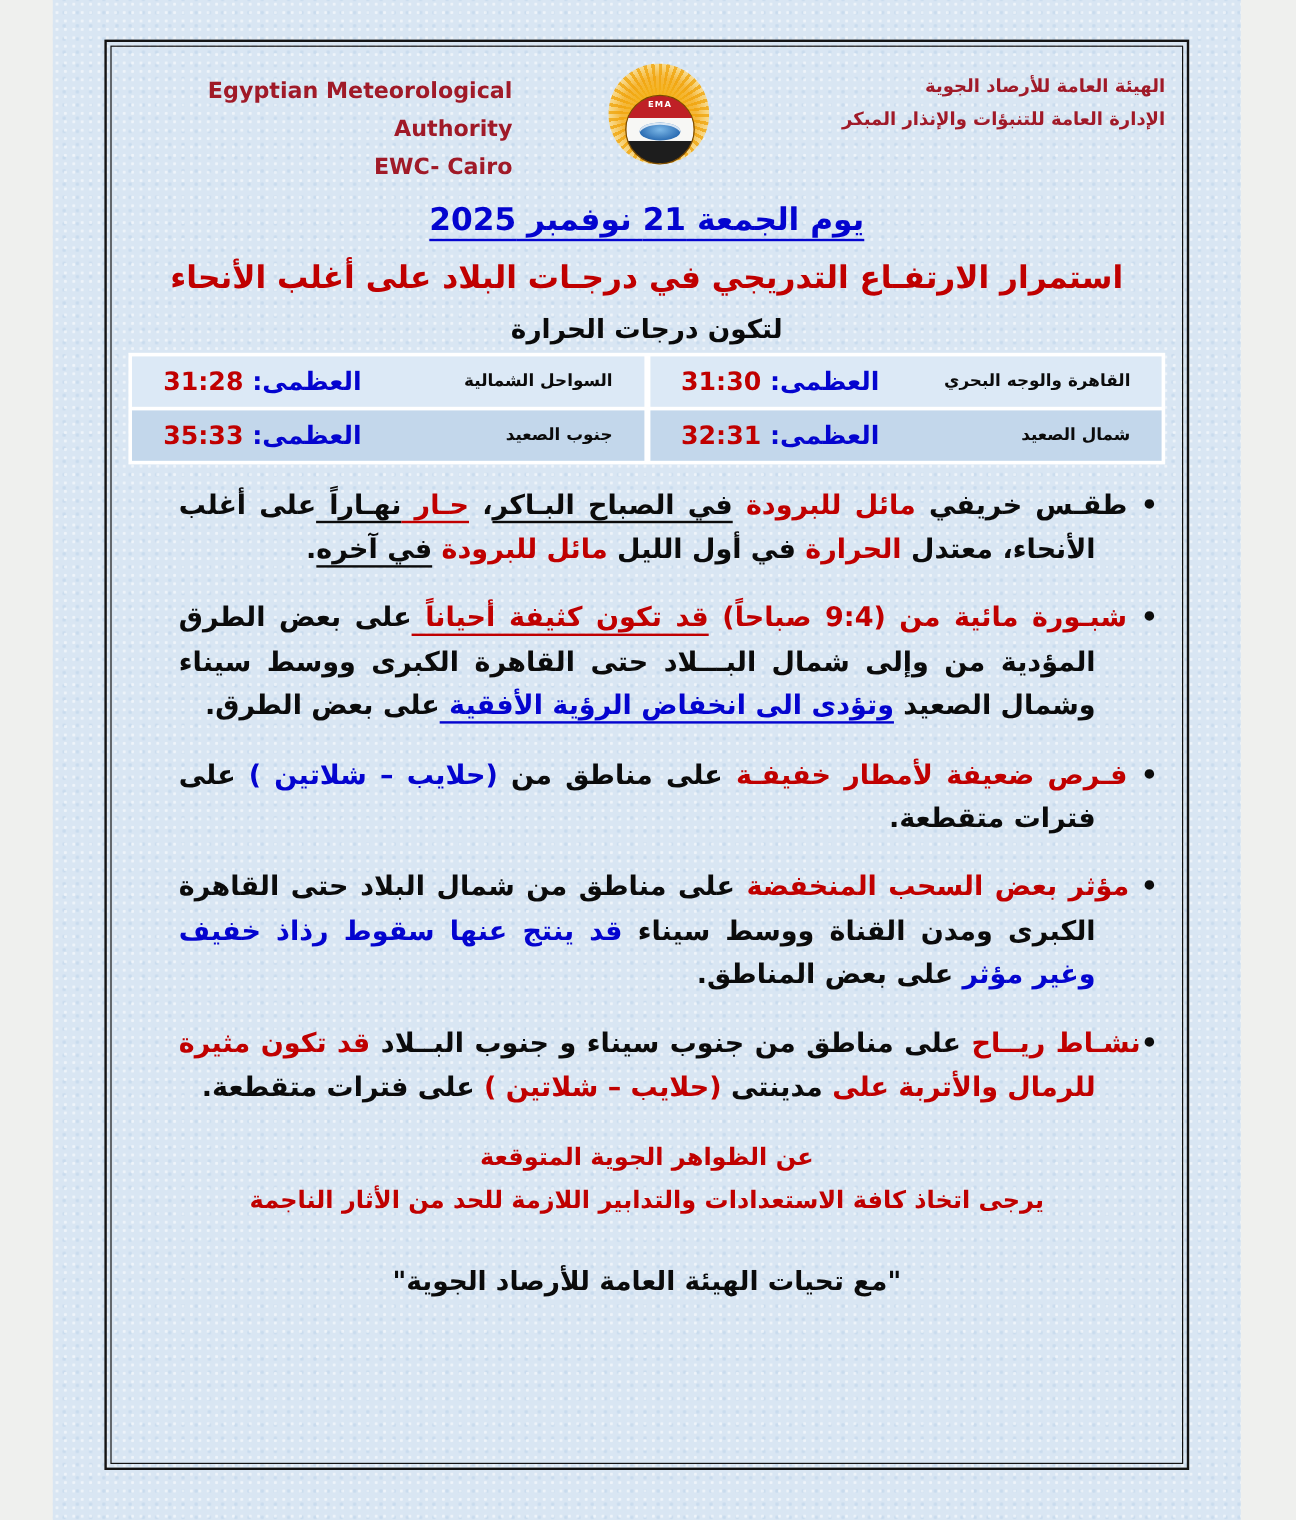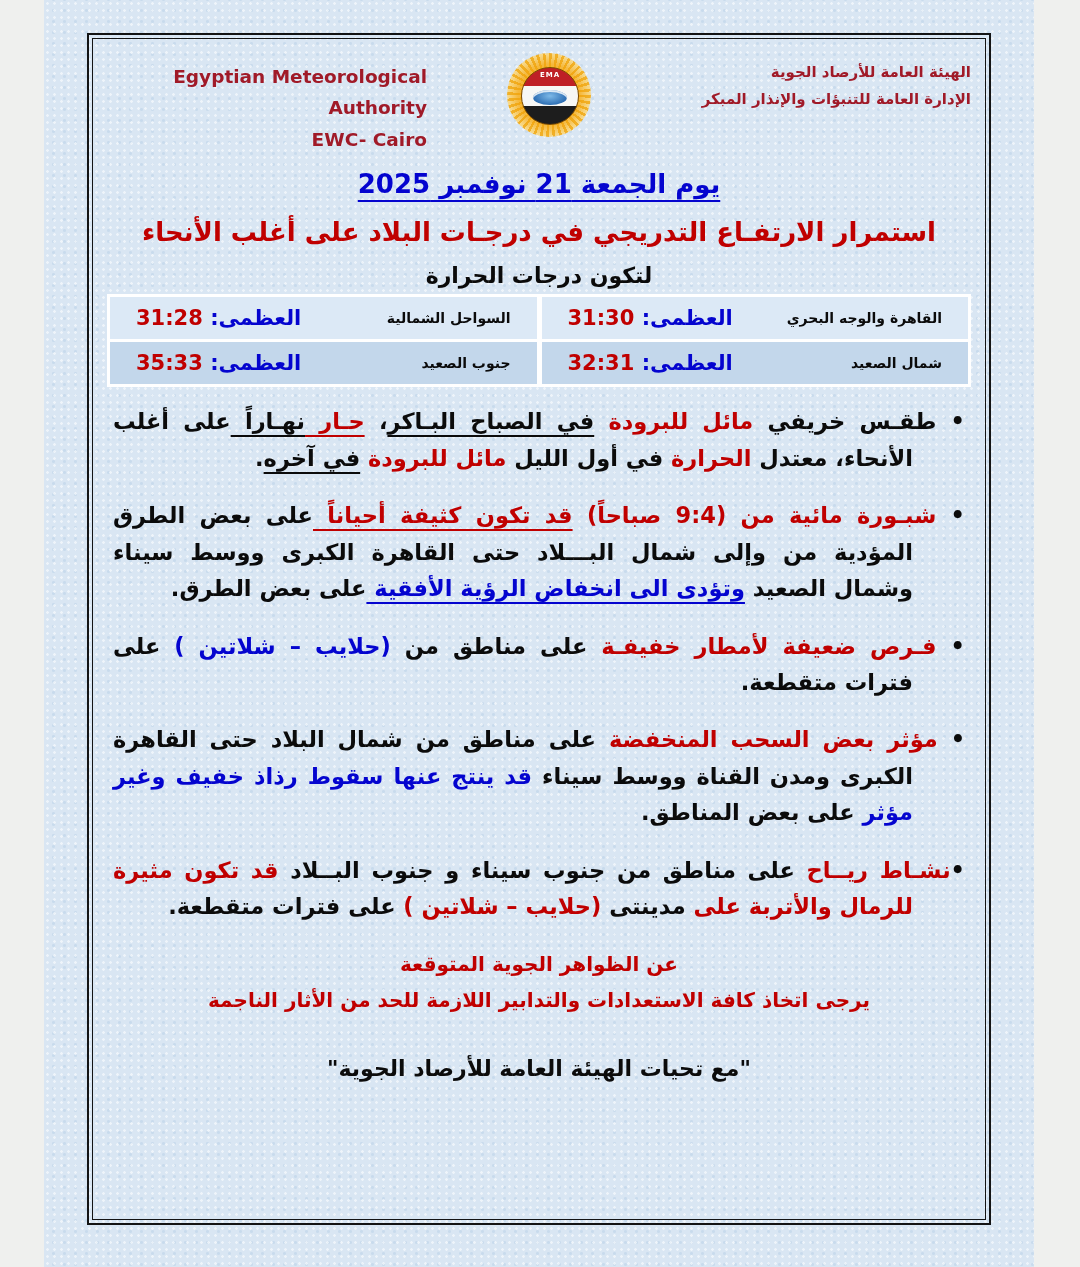--- a/index.html
+++ b/index.html
@@ -33,21 +33,21 @@
   .hdr-ar{width:300px;text-align:right;color:var(--hdr-red,#a01a28);
     font-weight:bold;font-size:15px;line-height:1.8;direction:rtl;padding-top:4px;}
   .logo{width:90px;height:84px;position:relative;flex:0 0 auto;margin-top:-2px;}
   .logo .rays{
     position:absolute;left:3px;top:0;width:84px;height:84px;border-radius:50%;
     background:
       radial-gradient(circle, rgba(244,176,24,.95) 30%, rgba(243,168,20,.75) 52%, rgba(246,190,60,.45) 66%, rgba(250,220,140,.25) 78%, rgba(250,220,140,0) 88%),
       repeating-conic-gradient(#eda414 0deg 4deg, #f8e7b5 4deg 9deg);
   }
   .logo .emblem{
-    position:absolute;left:17px;top:14px;width:56px;height:56px;border-radius:50%;
+    position:absolute;left:17px;top:26px;width:56px;height:56px;border-radius:50%;
     overflow:hidden;border:1.5px solid #7a4a00;
     background:linear-gradient(to bottom,#bf2026 0 32%,#f7f7f5 32% 67%,#1d1d1d 67% 100%);
   }
   .logo .ema{position:absolute;top:3px;left:0;width:100%;text-align:center;
     color:#ffffff;font-size:7px;font-weight:bold;letter-spacing:1px;}
   .logo .cloud{
     position:absolute;left:11px;top:22px;width:34px;height:15px;border-radius:50%;
     background:radial-gradient(ellipse at 50% 40%, #7db9e8 0%, #2e6fb4 70%);
     box-shadow:0 2px 0 rgba(255,255,255,.8) inset;
   }
@@ -66,21 +66,21 @@
   .temp-row{display:flex;gap:5px;}
   .temp-row .cell{flex:1;display:flex;justify-content:space-between;align-items:center;
     height:42px;padding:0 26px;box-sizing:border-box;}
   .temp-row.r1 .cell{background:var(--row1,#dce9f6);}
   .temp-row.r2 .cell{background:var(--row2,#c3d7eb);}
   .region{color:#0b0b0b;font-size:14px;font-weight:bold;}
   .maxima{font-size:21px;font-weight:bold;white-space:nowrap;}
   .maxima .lbl{color:var(--blue,#0404cf);}
   .maxima .val{color:var(--red,#c00000);}
   
-  .bullets{direction:rtl;margin-top:16px;padding:0 6px 0 6px;}
+  .bullets{direction:rtl;margin-top:16px;padding:0 6px 0 6px;margin-left:36px;}
   .bullet{
     font-size:22.5px;font-weight:bold;line-height:1.62;color:#0b0b0b;
     text-align:justify;margin:0 0 21px 0;
     padding-right:52px;text-indent:-52px;
   }
   .marker{color:#0b0b0b;}
   .seg-black{color:#0b0b0b;}
   .seg-red{color:var(--red,#c00000);}
   .seg-blue{color:var(--blue,#0404cf);}
   .seg-u{text-decoration:underline;text-underline-offset:6px;text-decoration-thickness:2px;}

